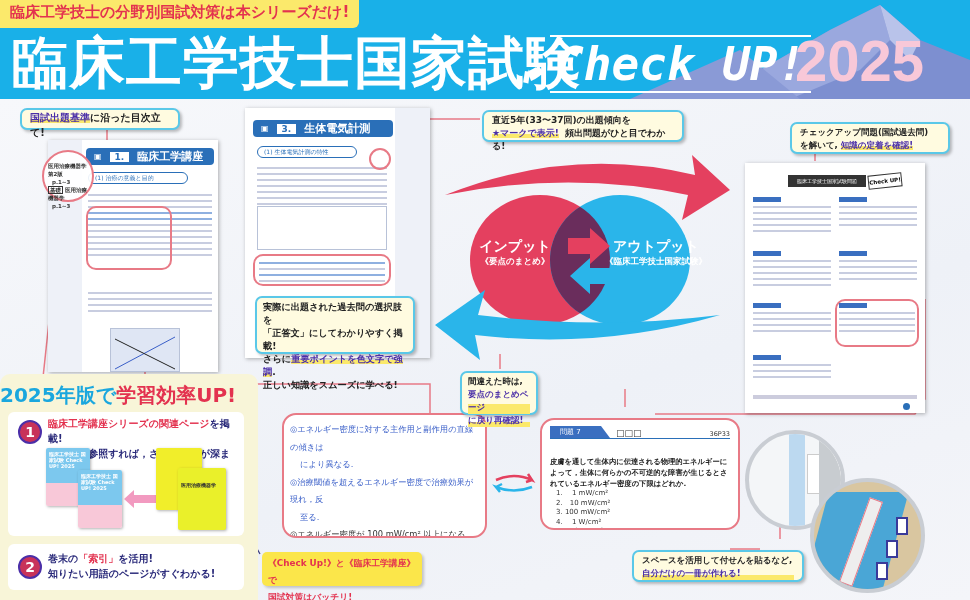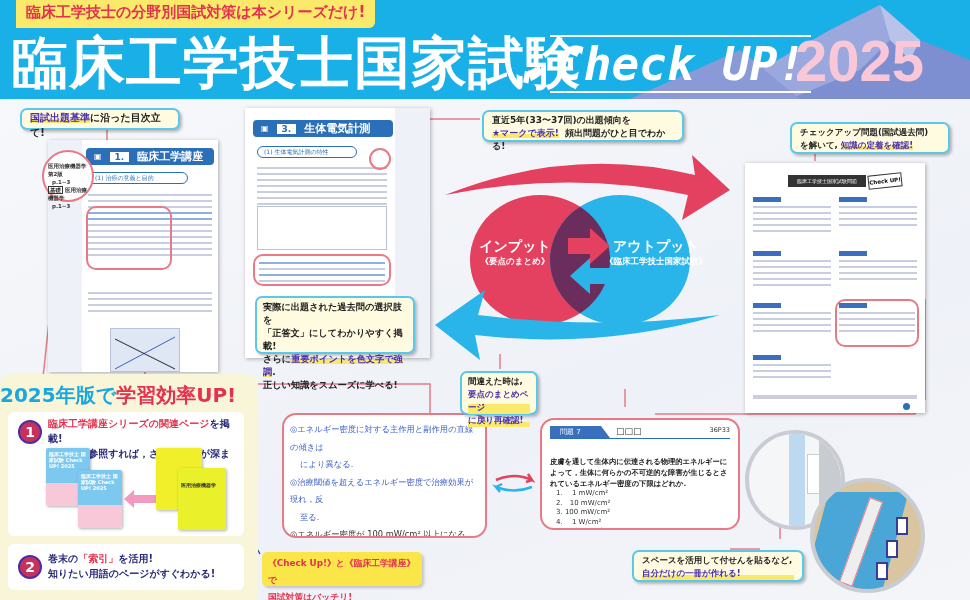--- a/index.html
+++ b/index.html
@@ -1,20 +1,20 @@
 <!DOCTYPE html>
 <html><head>
 <meta charset="utf-8">
 <style>
 *{box-sizing:border-box;margin:0;padding:0}
 body{width:970px;height:600px;overflow:hidden;font-family:"DejaVu Sans",sans-serif;background:#f4f6fa;position:relative}
 .abs{position:absolute}
 
 #header{left:0;top:0;width:970px;height:99px;background:#19b0e8;overflow:hidden}
-#tagline{left:16px;top:0;height:28px;background:#fbe96b;padding:3px 10px 0 10px;border-radius:0 0 6px 0;color:#e3324f;font-weight:bold;font-size:15px;white-space:nowrap}
+#tagline{left:0;top:0;height:28px;background:#fbe96b;padding:3px 10px 0 10px;border-radius:0 0 6px 0;color:#e3324f;font-weight:bold;font-size:15px;white-space:nowrap}
 #title{left:12px;top:32px;color:#fff;font-weight:bold;font-size:56px;letter-spacing:1px;white-space:nowrap;line-height:62px}
 #mountain{left:590px;top:0;width:380px;height:99px}
 #checkup{left:550px;top:35px;color:#fff;font-style:italic;font-weight:bold;font-size:46px;line-height:54px;border-top:2px solid #fff;border-bottom:2px solid #fff;padding:0 6px;font-family:"DejaVu Sans Mono",monospace;white-space:nowrap}
 #year{left:795px;top:30px;color:#f8c8d8;font-weight:bold;font-size:58px;line-height:62px;font-family:"Liberation Sans",sans-serif}
 
 #content{left:0;top:99px;width:970px;height:501px;background:linear-gradient(160deg,#f7f8fb 0%,#eef1f7 60%,#f4f5f9 100%)}
 
 .callout{background:#fffbe0;border:2px solid #5ac8e8;border-radius:7px;font-weight:bold;color:#222;box-shadow:2px 2px 3px rgba(0,0,0,.25);line-height:1.45}
 .hl{color:#4b2fa8;background:linear-gradient(transparent 60%,#fbe96b 60%)}
 .red{color:#e3324f}
@@ -30,21 +30,21 @@
 #effpanel{left:0;top:374px;width:258px;height:226px;background:#f8f5d8;border-radius:10px 10px 0 0}
 #efftitle{left:0;top:8px;width:258px;text-align:left;font-weight:bold;font-size:20px;color:#1aa7de}
 .effbox{background:#fff;border-radius:6px}
 .numcirc{width:24px;height:24px;border-radius:50%;background:#c8325a;border:2px solid #4b2fa8;color:#fff;font-weight:bold;font-size:14px;text-align:center;line-height:20px}
 .efftext{font-size:10px;font-weight:bold;color:#2a2a7a;line-height:1.5}
 .book{border-radius:2px;box-shadow:1px 1px 3px rgba(0,0,0,.3)}
 
 #zoomlist{left:282px;top:413px;width:205px;height:125px;background:#fff;border:2px solid #e87a86;border-radius:14px;padding:6px 6px;font-size:8.3px;line-height:17.5px;color:#333;overflow:hidden}
 #zoomlist .blue{color:#3a5fc8}
 #problem{left:540px;top:418px;width:200px;height:112px;background:#fff;border:2px solid #e87a86;border-radius:14px;padding:6px 8px;overflow:hidden}
-.probhead{display:flex;align-items:flex-start;justify-content:space-between;border-bottom:1px solid #2a6fb8;height:13px}
+.probhead{display:flex;align-items:flex-end;justify-content:space-between;border-bottom:1px solid #2a6fb8;height:13px}
 .probtag{background:#3a6fc0;color:#fff;font-size:7px;padding:1px 10px;clip-path:polygon(0 0,85% 0,100% 100%,0 100%);width:60px}
 .probtext{font-size:7.3px;font-weight:bold;color:#222;line-height:11px;margin-top:17px}
 .choice{font-size:7px;color:#333;line-height:9.5px;padding-left:6px}
 
 .photo{border-radius:50%;border:4px solid #c9cdd3;overflow:hidden}
 </style>
 </head>
 <body>
 
 <div id="header" class="abs">

